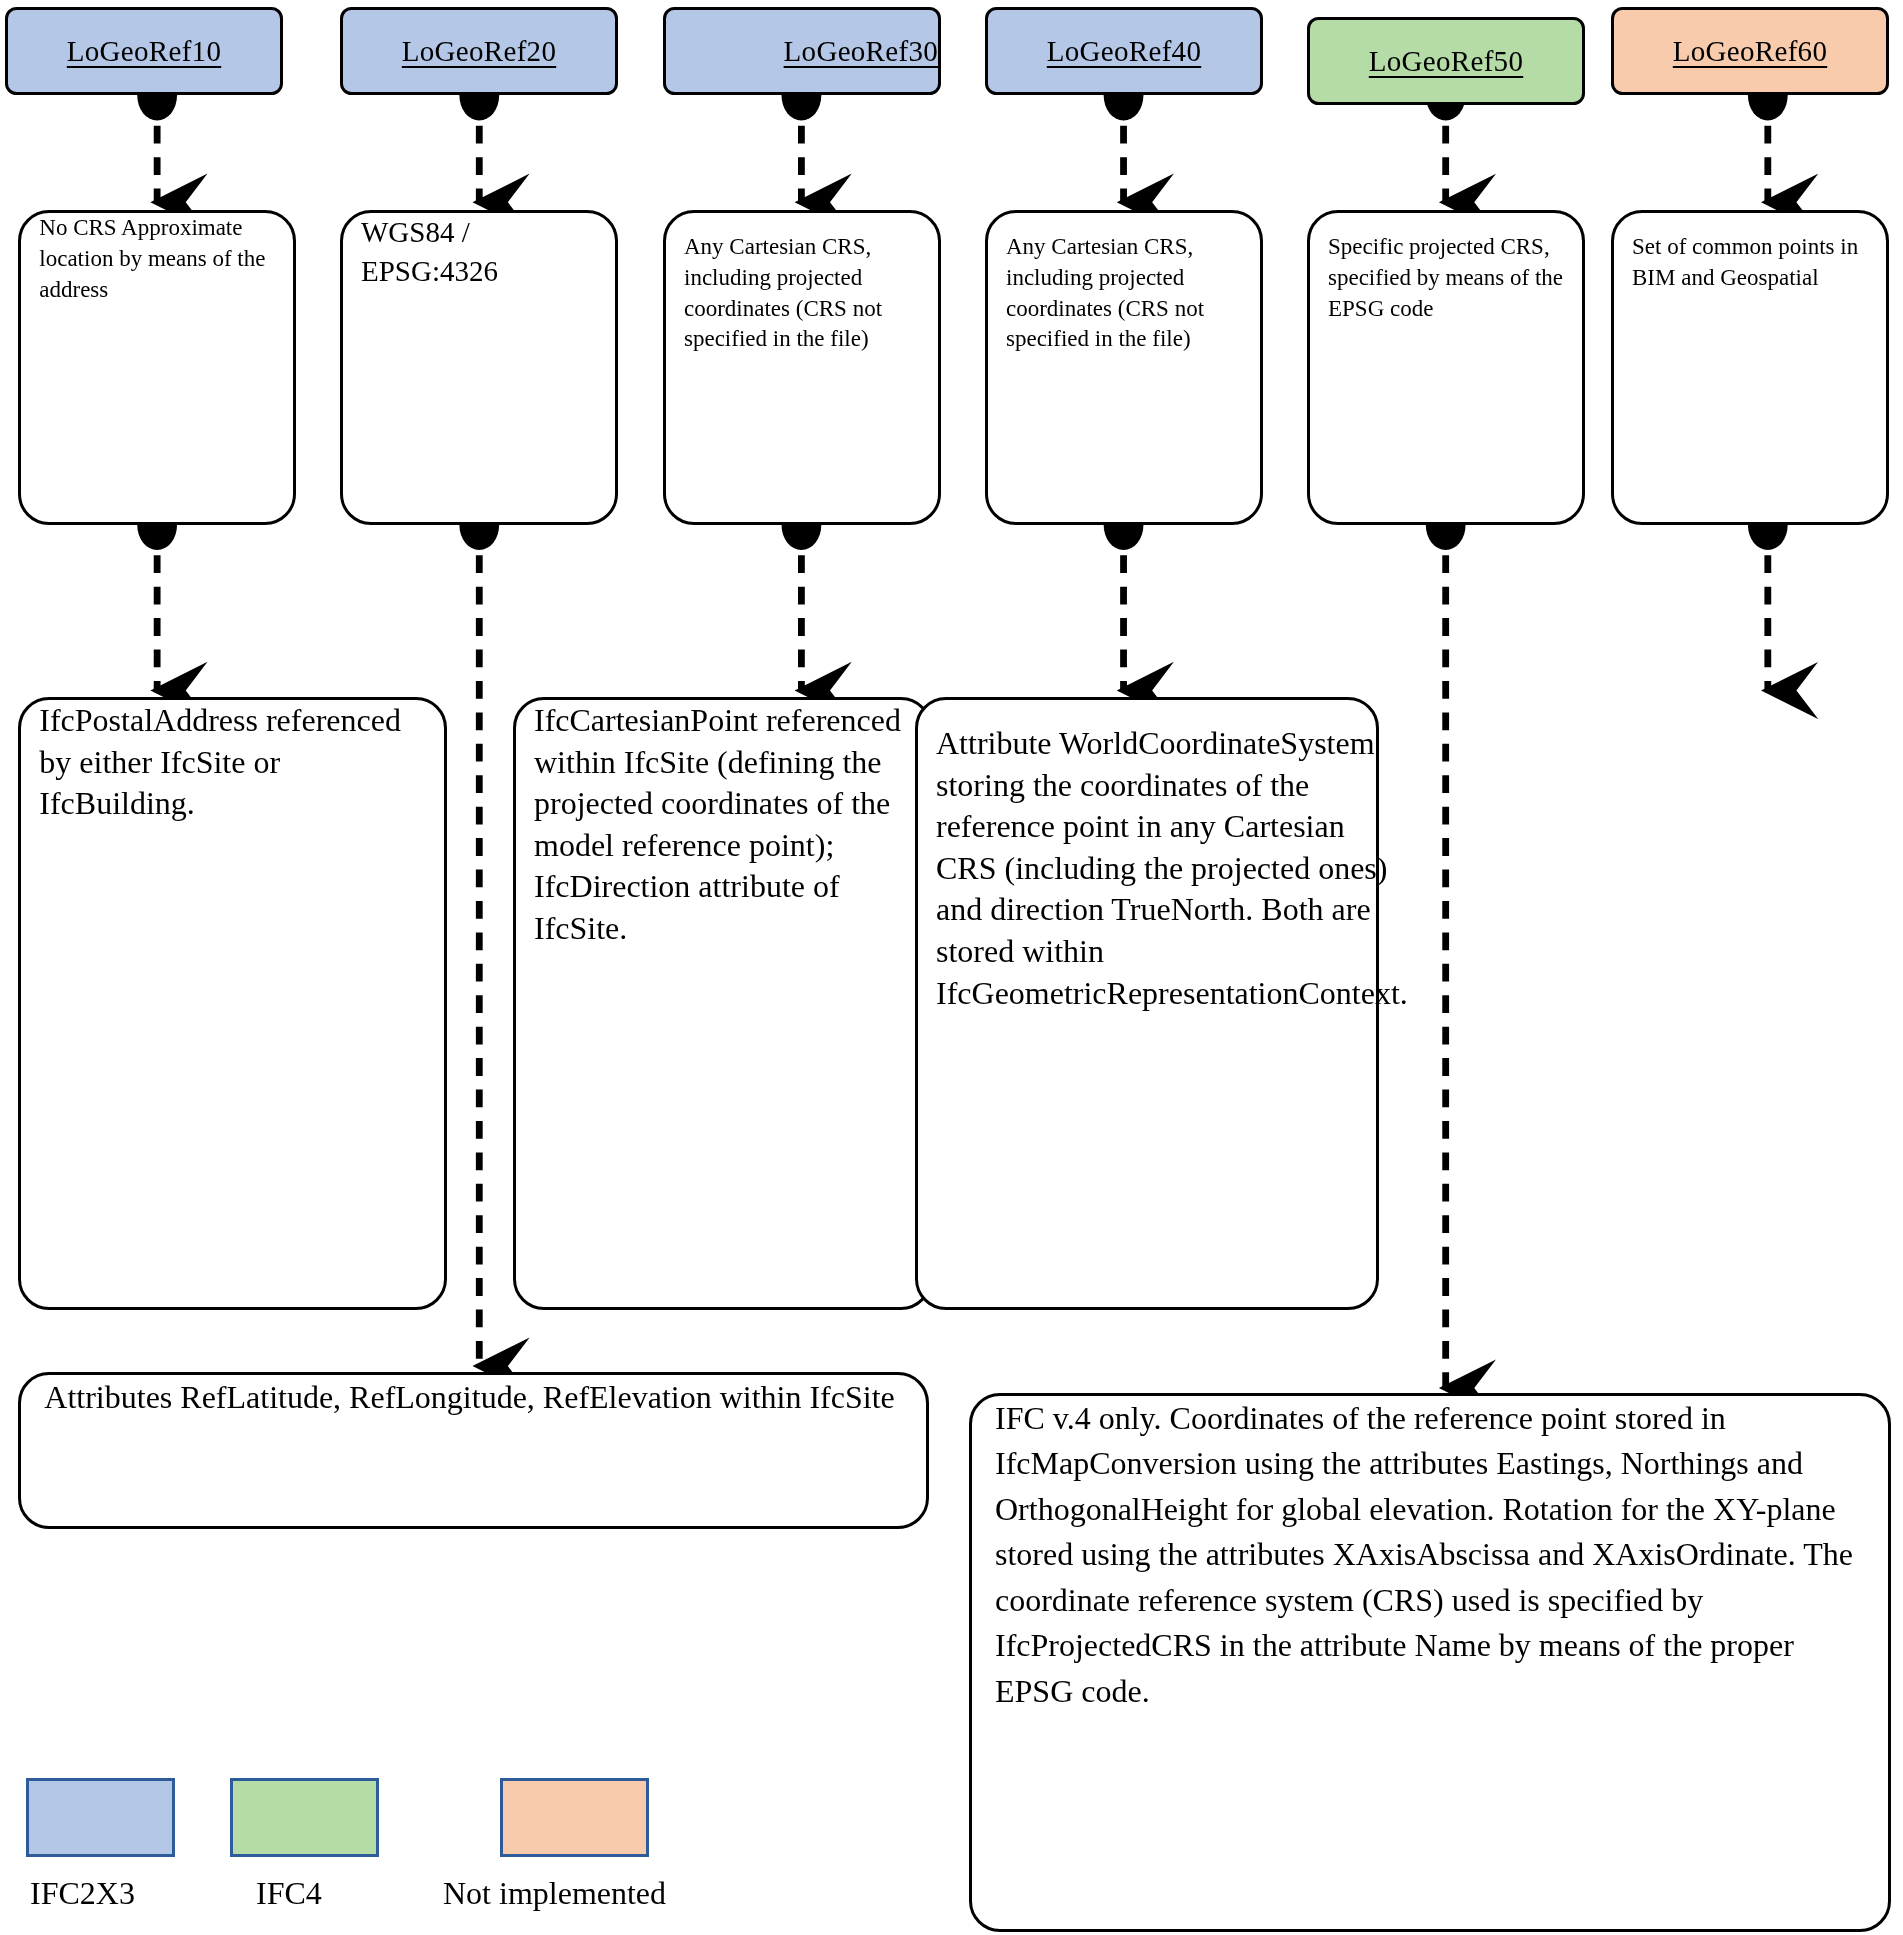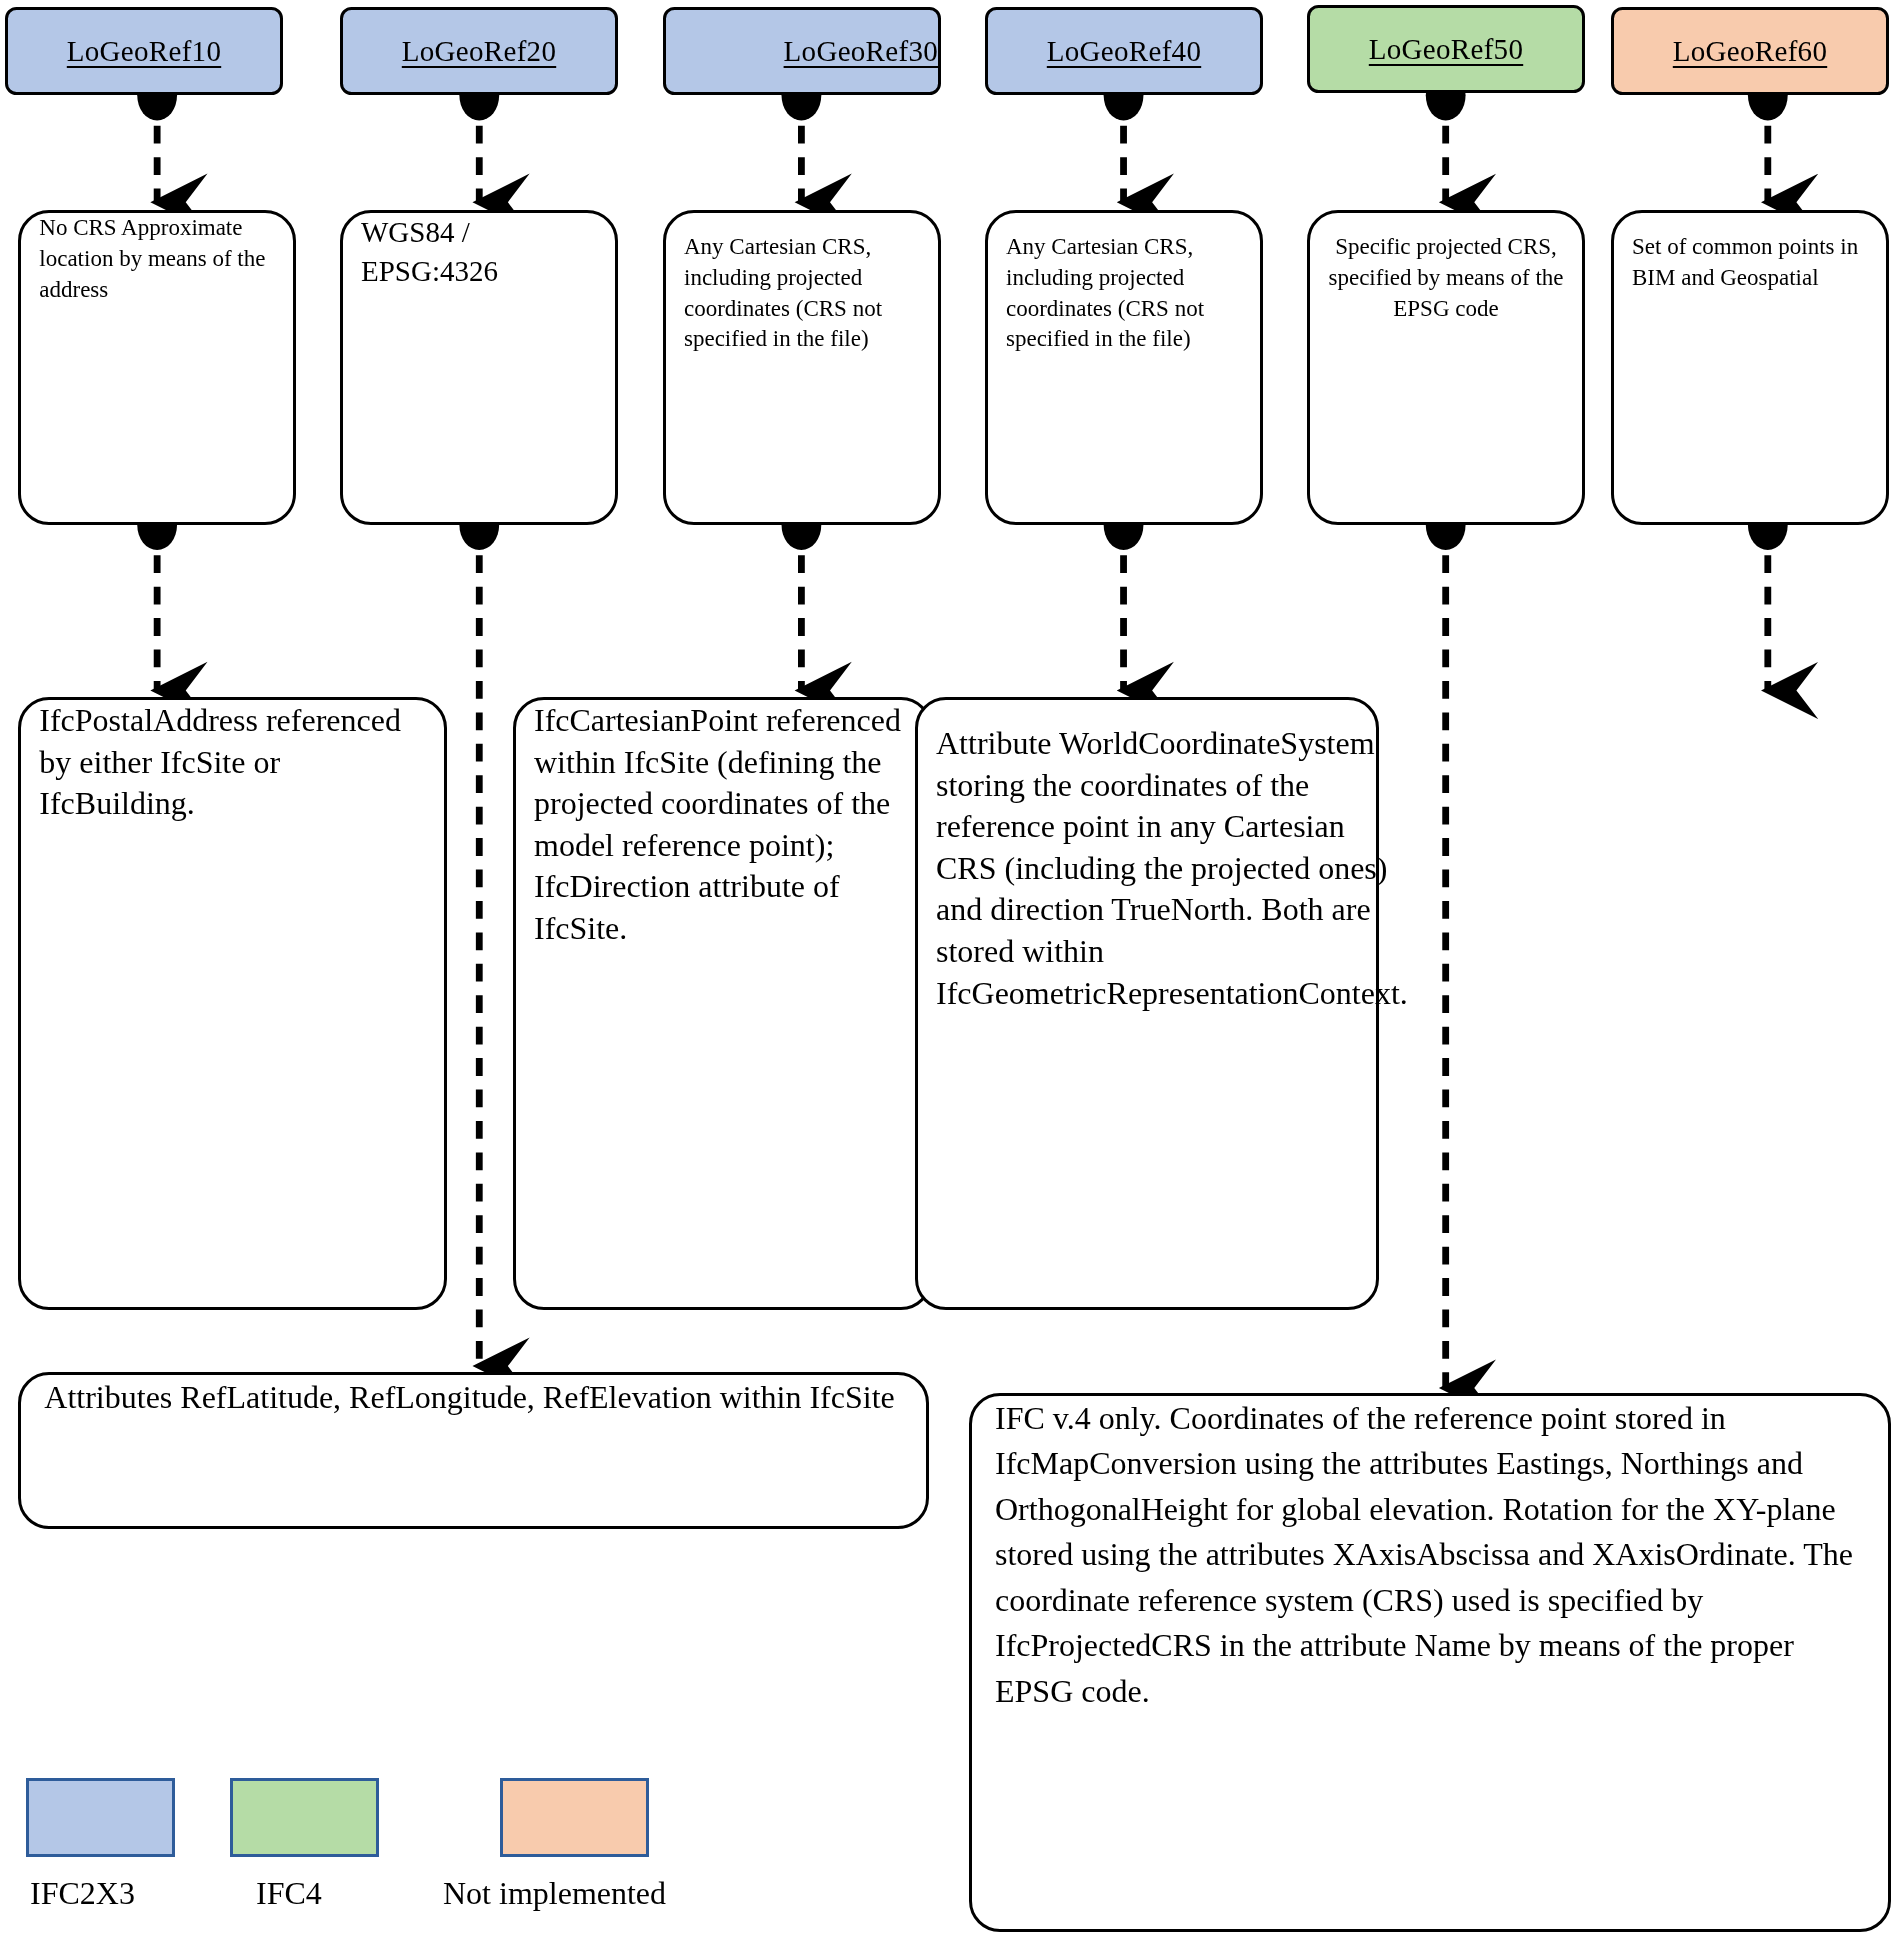--- a/index.html
+++ b/index.html
@@ -86,41 +86,41 @@
   </div>
   <div class="chip" style="left:340px;top:7.3px;width:278px;height:88px;background:#B4C7E7;">
     <span class="txt">LoGeoRef20</span>
   </div>
   <div class="chip" style="left:663px;top:7.3px;width:278px;height:88px;background:#B4C7E7;justify-content:flex-end;">
     <span class="txt">LoGeoRef30</span>
   </div>
   <div class="chip" style="left:985px;top:7.3px;width:278px;height:88px;background:#B4C7E7;">
     <span class="txt">LoGeoRef40</span>
   </div>
-  <div class="chip" style="left:1307px;top:5px;width:278px;height:88px;background:#B5DCA6;text-align:right;">
+  <div class="chip" style="left:1307px;top:17px;width:278px;height:88px;background:#B5DCA6;text-align:right;">
     <span class="txt">LoGeoRef50</span>
   </div>
   <div class="chip" style="left:1611px;top:7.3px;width:278px;height:88px;background:#F8CBAD;">
     <span class="txt">LoGeoRef60</span>
   </div>
 
   <div class="node small" style="left:18.3px;top:210px;width:278px;height:315px;">
     <span class="txt">No CRS Approximate location by means of the address</span>
   </div>
   <div class="node mid" style="left:340px;top:210px;width:278px;height:315px;">
     <span class="txt">WGS84 / EPSG:4326</span>
   </div>
   <div class="node small" style="left:663px;top:210px;width:278px;height:315px;align-items:flex-start;">
     <span class="txt" style="padding-top:19px;">Any Cartesian CRS, including projected coordinates (CRS not specified in the file)</span>
   </div>
   <div class="node small" style="left:985px;top:210px;width:278px;height:315px;align-items:flex-start;">
     <span class="txt" style="padding-top:19px;">Any Cartesian CRS, including projected coordinates (CRS not specified in the file)</span>
   </div>
   <div class="node small" style="left:1307px;top:210px;width:278px;height:315px;align-items:flex-start;">
-    <span class="txt" style="padding-top:19px;text-align:center;">Specific projected CRS, specified by means of the EPSG code</span>
+    <span class="txt" style="padding-top:19px;">Specific projected CRS, specified by means of the EPSG code</span>
   </div>
   <div class="node big" style="left:18.3px;top:697px;width:429px;height:613px;">
     <span class="txt">IfcPostalAddress referenced by either IfcSite or IfcBuilding.</span>
   </div>
 
   <div class="node small" style="left:1611px;top:210px;width:278px;height:315px;align-items:flex-start;">
     <span class="txt" style="padding-top:19px;">Set of common points in BIM and Geospatial</span>
   </div>
 
   <div class="node big" style="left:513px;top:697px;width:419px;height:613px;">

